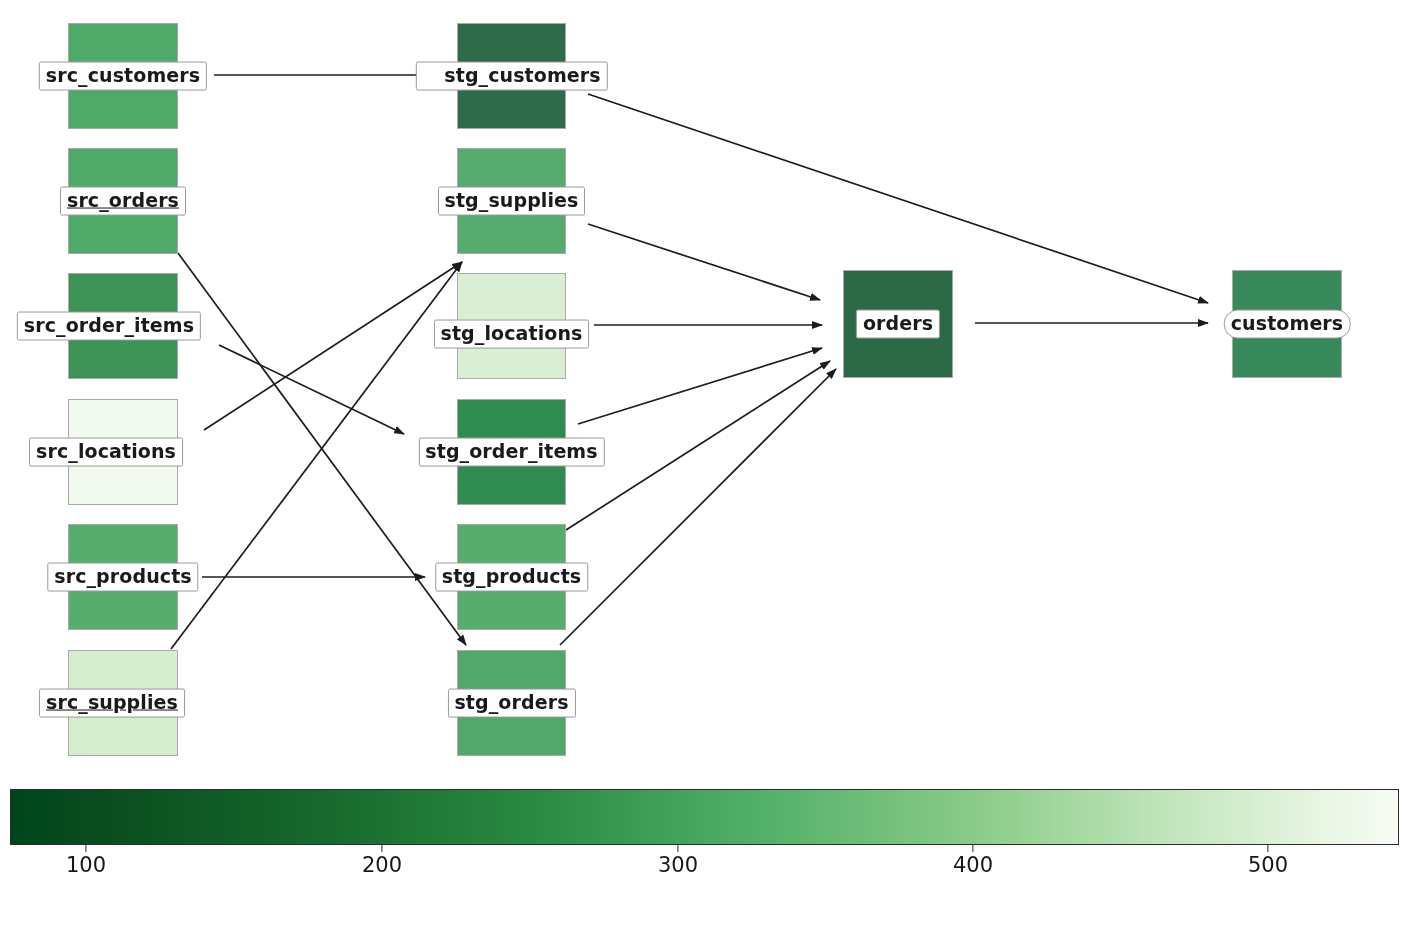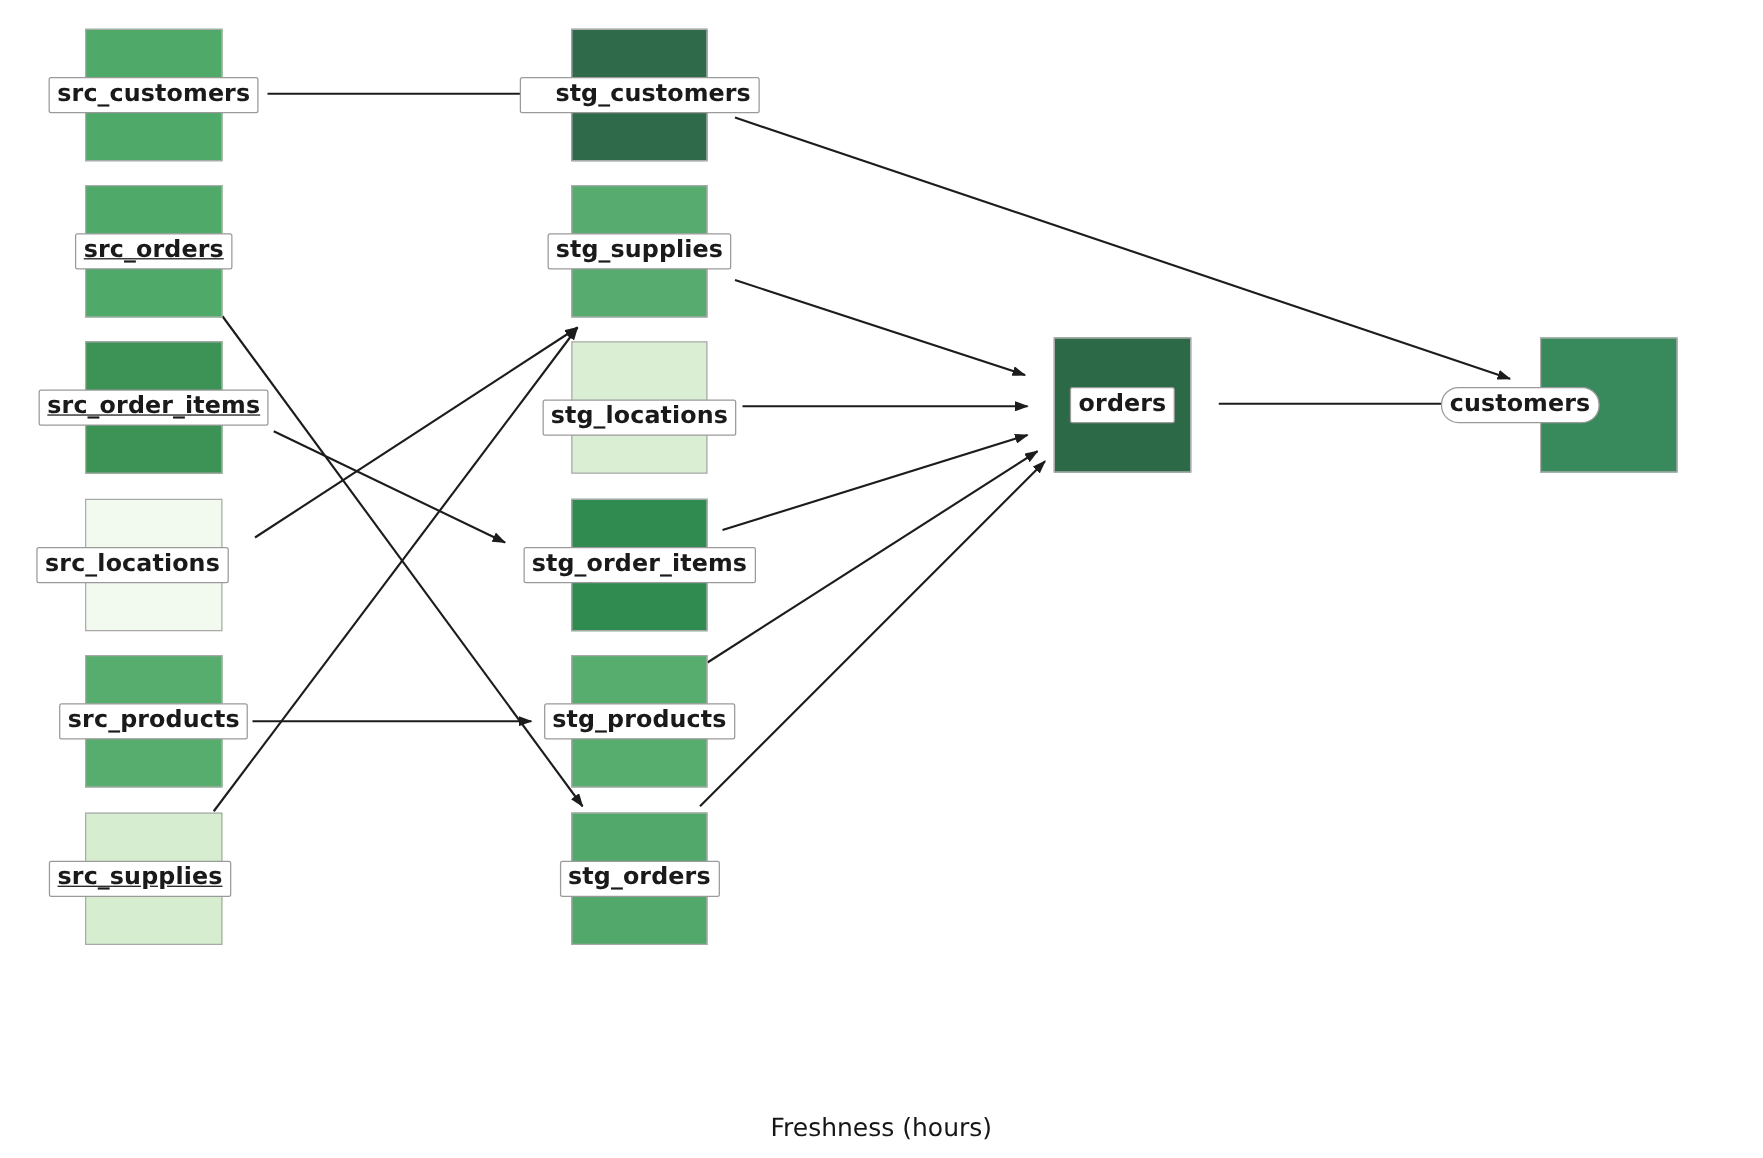--- a/index.html
+++ b/index.html
@@ -100,21 +100,21 @@
           <line x1="975" y1="323" x2="1208" y2="323" stroke="#1c1c1c" stroke-width="1.7" marker-end="url(#arrowhead)"></line>
         </g>
     </svg>
 
     <div id="nodes-layer">
         <div class="node" style="left: 68px; top: 23px; width: 110px; height: 106px; background: rgb(79, 169, 104); border-color: rgb(170, 170, 170);"></div>
         <div class="node-label" style="left: 123px; top: 76px;">src_customers</div>
         <div class="node" style="left: 68px; top: 148px; width: 110px; height: 106px; background: rgb(79, 169, 104); border-color: rgb(170, 170, 170);"></div>
         <div class="node-label" style="left: 123px; top: 201px; text-decoration: underline;">src_orders</div>
         <div class="node" style="left: 68px; top: 273px; width: 110px; height: 106px; background: rgb(61, 147, 85); border-color: rgb(170, 170, 170);"></div>
-        <div class="node-label" style="left: 123px; top: 326px; text-decoration: underline;">src_order_items</div>
+        <div class="node-label" style="left: 109px; top: 326px;">src_order_items</div>
         <div class="node" style="left: 68px; top: 399px; width: 110px; height: 106px; background: rgb(242, 250, 240); border-color: rgb(170, 170, 170);"></div>
         <div class="node-label" style="left: 106px; top: 452px;">src_locations</div>
         <div class="node" style="left: 68px; top: 524px; width: 110px; height: 106px; background: rgb(87, 173, 109); border-color: rgb(170, 170, 170);"></div>
         <div class="node-label" style="left: 123px; top: 577px;">src_products</div>
         <div class="node" style="left: 68px; top: 650px; width: 110px; height: 106px; background: rgb(214, 237, 208); border-color: rgb(170, 170, 170);"></div>
         <div class="node-label" style="left: 112px; top: 703px; text-decoration: underline;">src_supplies</div>
         <div class="node" style="left: 457px; top: 23px; width: 109px; height: 106px; background: rgb(47, 107, 74); border-color: rgb(170, 170, 170);"></div>
         <div class="node-label" style="left: 511.5px; top: 76px; padding-left: 28px;">stg_customers</div>
         <div class="node" style="left: 457px; top: 148px; width: 109px; height: 106px; background: rgb(87, 171, 110); border-color: rgb(170, 170, 170);"></div>
         <div class="node-label" style="left: 511.5px; top: 201px;">stg_supplies</div>
@@ -122,20 +122,34 @@
         <div class="node-label" style="left: 511.5px; top: 334px;">stg_locations</div>
         <div class="node" style="left: 457px; top: 399px; width: 109px; height: 106px; background: rgb(47, 139, 79); border-color: rgb(170, 170, 170);"></div>
         <div class="node-label" style="left: 511.5px; top: 452px;">stg_order_items</div>
         <div class="node" style="left: 457px; top: 524px; width: 109px; height: 106px; background: rgb(87, 173, 109); border-color: rgb(170, 170, 170);"></div>
         <div class="node-label" style="left: 511.5px; top: 577px; text-align: center;">stg_products</div>
         <div class="node" style="left: 457px; top: 650px; width: 109px; height: 106px; background: rgb(81, 168, 106); border-color: rgb(170, 170, 170);"></div>
         <div class="node-label" style="left: 511.5px; top: 703px;">stg_orders</div>
         <div class="node" style="left: 843px; top: 270px; width: 110px; height: 108px; background: rgb(44, 106, 71); border-color: rgb(170, 170, 170);"></div>
         <div class="node-label" style="left: 898px; top: 324px;">orders</div>
         <div class="node" style="left: 1232px; top: 270px; width: 110px; height: 108px; background: rgb(56, 138, 92); border-color: rgb(170, 170, 170);"></div>
-        <div class="node-label" style="left: 1216px; top: 324px; border-radius: 14px;">customers</div>
+        <div class="node-label" style="left: 1287px; top: 324px; border-radius: 14px;">customers</div>
       </div>
 
   </div>
 
-  <div id="cbar-title">Freshness (hours)</div>
+  <div id="cbar-wrap">
+    <div id="cbar" style="background: linear-gradient(to right, rgb(0, 68, 27) 0%, rgb(11, 79, 32) 8%, rgb(22, 104, 43) 22%, rgb(42, 138, 67) 38%, rgb(82, 176, 105) 54%, rgb(140, 204, 138) 70%, rgb(195, 230, 189) 84%, rgb(230, 245, 225) 94%, rgb(247, 252, 245) 100%);"></div>
+    <div id="cbar-ticks">
+        <div class="cbar-tick" style="left: 76px;"></div>
+        <div class="cbar-ticklabel" style="left: 76px;">100</div>
+        <div class="cbar-tick" style="left: 372px;"></div>
+        <div class="cbar-ticklabel" style="left: 372px;">200</div>
+        <div class="cbar-tick" style="left: 668px;"></div>
+        <div class="cbar-ticklabel" style="left: 668px;">300</div>
+        <div class="cbar-tick" style="left: 963px;"></div>
+        <div class="cbar-ticklabel" style="left: 963px;">400</div>
+        <div class="cbar-tick" style="left: 1258px;"></div>
+        <div class="cbar-ticklabel" style="left: 1258px;">500</div>
+      </div>
+  </div>
 
 </div>
 
 </body></html>

